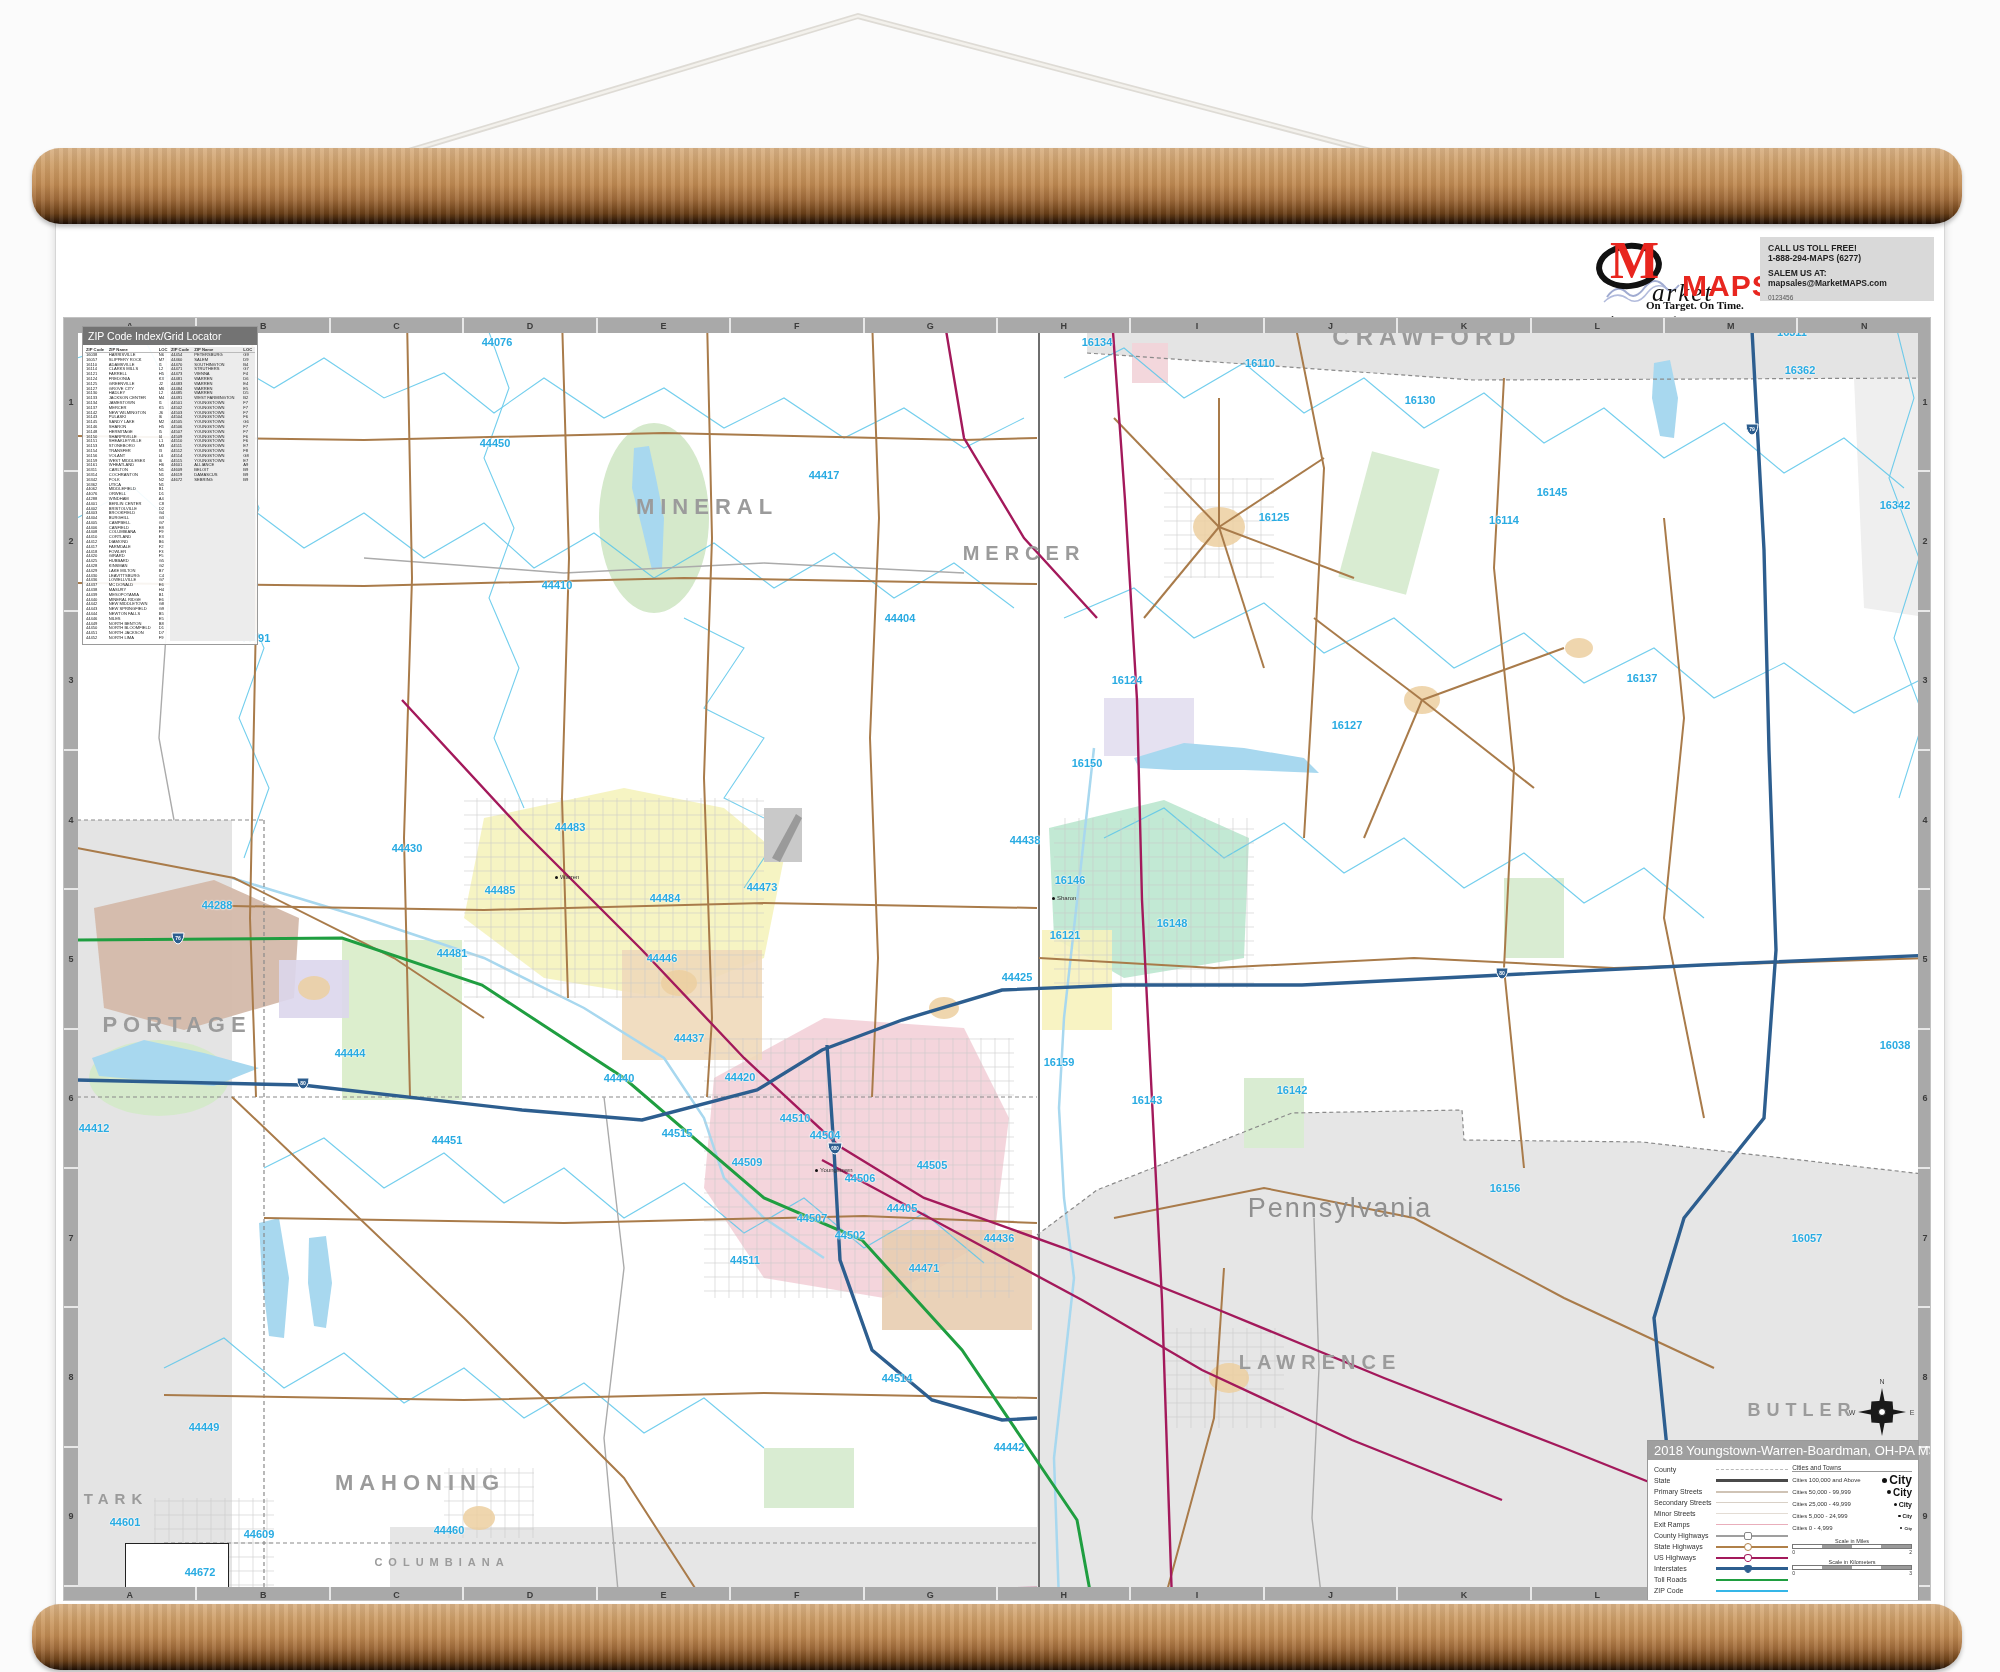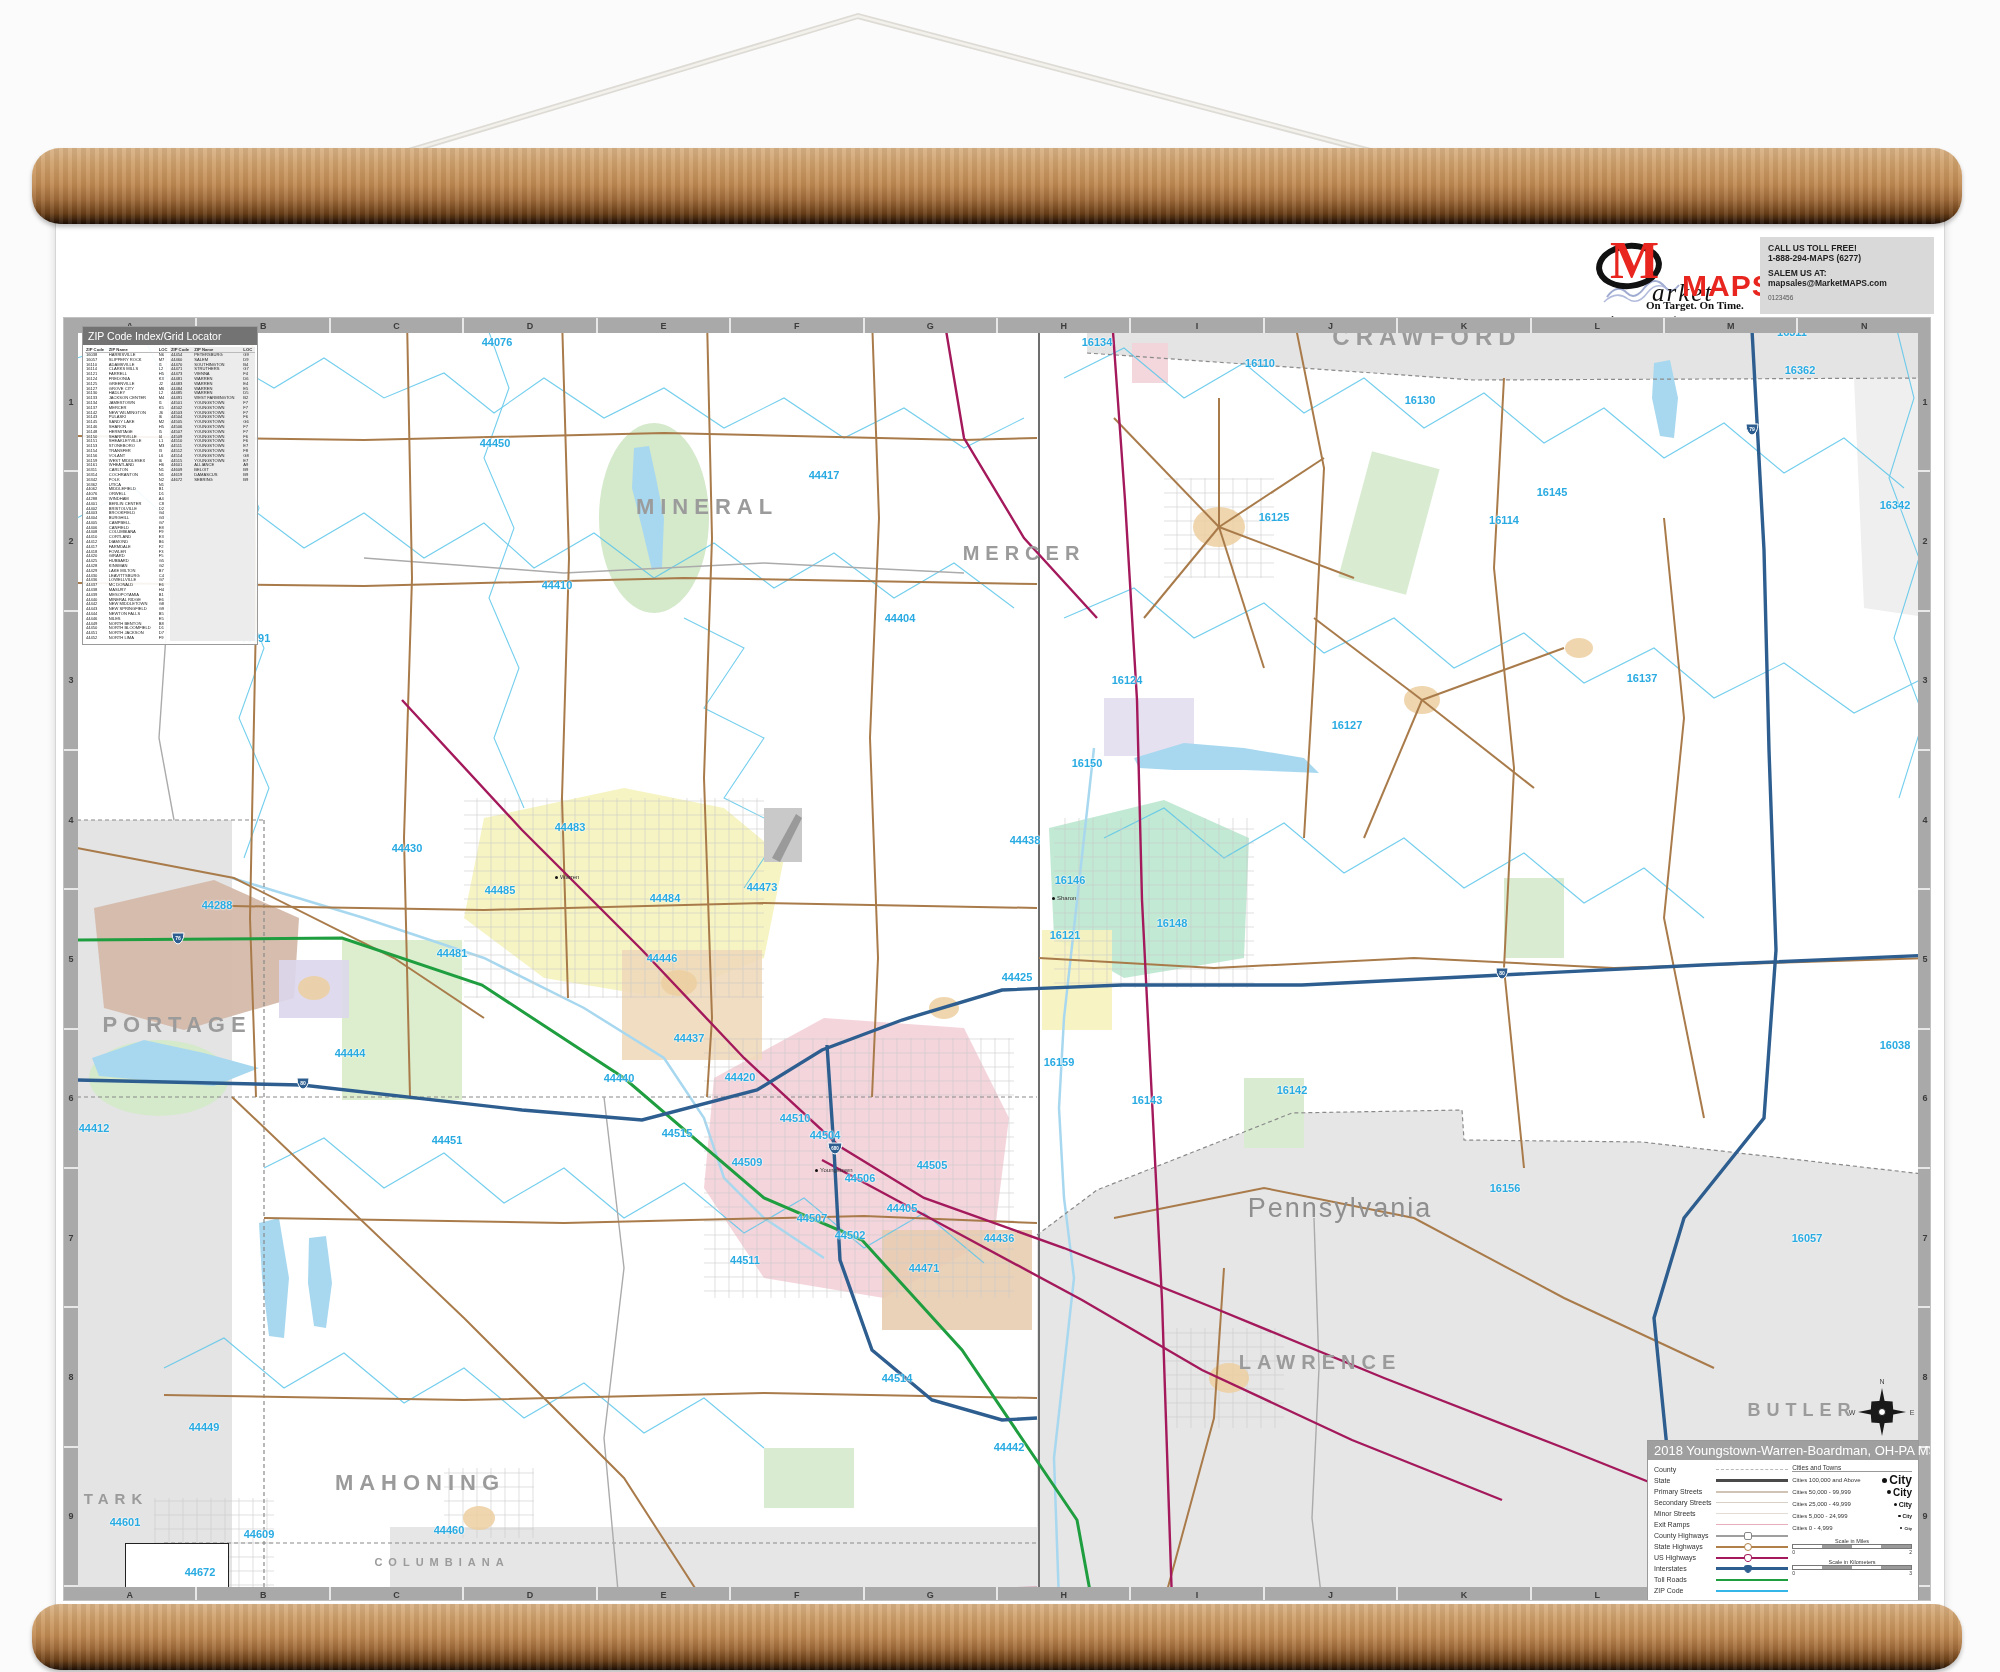--- a/index.html
+++ b/index.html
@@ -25,21 +25,21 @@
   
   .logo{position:absolute;left:1538px;top:12px;width:168px;height:96px;}
   .logo .oval{position:absolute;left:2px;top:10px;width:66px;height:46px;border:6px solid #111;border-radius:50%;transform:rotate(-6deg);}
   .logo .bigM{position:absolute;left:16px;top:-2px;font-size:52px;font-weight:bold;color:#e8261f;font-family:"Liberation Serif",serif;}
   .logo .arket{position:absolute;left:58px;top:14px;font-size:25px;font-style:italic;color:#111;font-family:"Liberation Serif",serif;letter-spacing:2px;margin-top:32px;}
   .logo .maps{position:absolute;left:88px;top:36px;font-size:30px;font-weight:bold;color:#e8261f;letter-spacing:1px;}
   .logo .tag{position:absolute;left:52px;top:66px;font-size:11px;font-weight:bold;color:#111;font-family:"Liberation Serif",serif;white-space:nowrap;}
   .logo .tagline2{position:absolute;left:-52px;top:82px;font-size:11.5px;color:#111;font-family:"Liberation Serif",serif;white-space:nowrap;}
   .logo .scribble{position:absolute;left:8px;top:34px;}
   
-  .contact{position:absolute;left:1704px;top:16px;width:174px;height:77px;background:#d9d9d9;padding:6px 8px;}
+  .contact{position:absolute;left:1704px;top:16px;width:174px;height:64px;background:#d9d9d9;padding:6px 8px;}
   .contact div{font-size:8.5px;font-weight:bold;color:#222;line-height:10px;}
   .contact .sp{height:5px;}
   .contact .code{font-weight:normal;font-size:6.5px;color:#555;margin-top:5px;}
   
   .frame{position:absolute;left:7px;top:96px;width:1868px;height:1284px;background:#ffffff;border:1px solid #c2c2c2;overflow:hidden;}
   .map-svg{position:absolute;left:0;top:0;z-index:1;}
   
   .band{position:absolute;background:#a9a9a9;z-index:4;display:flex;}
   .band-top{left:0;top:0;width:1868px;height:15px;}
   .band-bottom{left:0;top:1269px;width:1868px;height:15px;}

